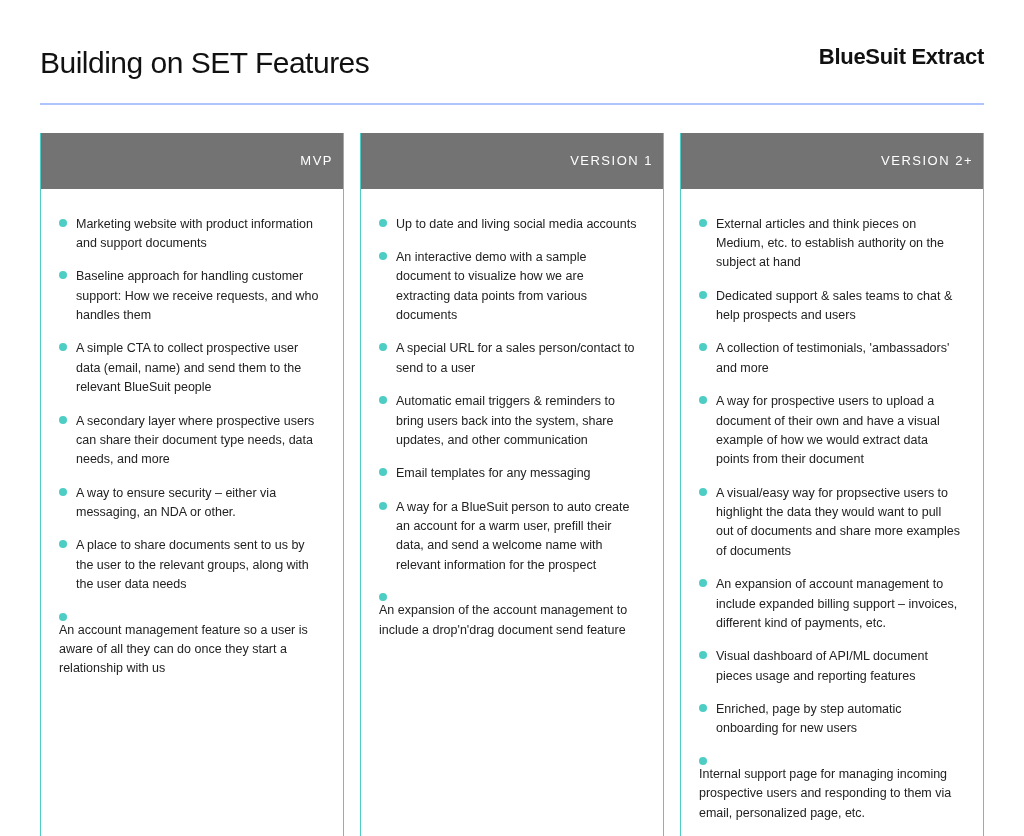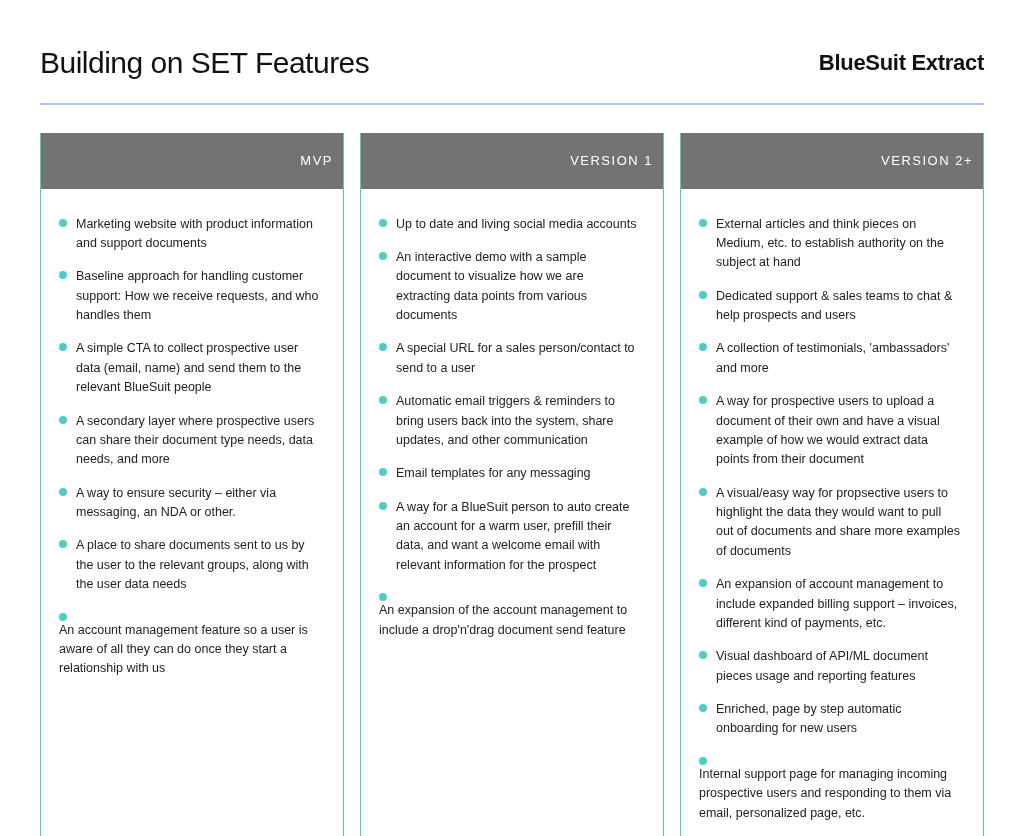--- a/index.html
+++ b/index.html
@@ -8,21 +8,21 @@
       background: #ffffff;
       color: #222222;
       padding: 40px 40px 60px 40px;
       font-size: 13px;
       line-height: 1.5;
     }
 
     .page-header {
       display: flex;
       justify-content: space-between;
-      align-items: center;
+      align-items: flex-start;
       margin-bottom: 18px;
     }
 
     .page-title {
       font-size: 30px;
       font-weight: 400;
       color: #111;
       letter-spacing: -0.5px;
     }
 
@@ -164,21 +164,21 @@
           <li>
             <span class="bullet-dot"></span>
             <span>Automatic email triggers &amp; reminders to bring users back into the system, share updates, and other communication</span>
           </li>
           <li>
             <span class="bullet-dot"></span>
             <span>Email templates for any messaging</span>
           </li>
           <li>
             <span class="bullet-dot"></span>
-            <span>A way for a BlueSuit person to auto create an account for a warm user, prefill their data, and want a welcome email with relevant information for the prospect</span>
+            <span>A way for a BlueSuit person to auto create an account for a warm user, prefill their data, and send a welcome name with relevant information for the prospect</span>
           </li>
           <li>
             <span class="bullet-dot"></span>
             <span>An expansion of the account management to include a drop'n'drag document send feature</span>
           </li>
         </ul>
       </div>
     </div>
     <div class="column">
       <div class="column-header">VERSION 2+</div>

